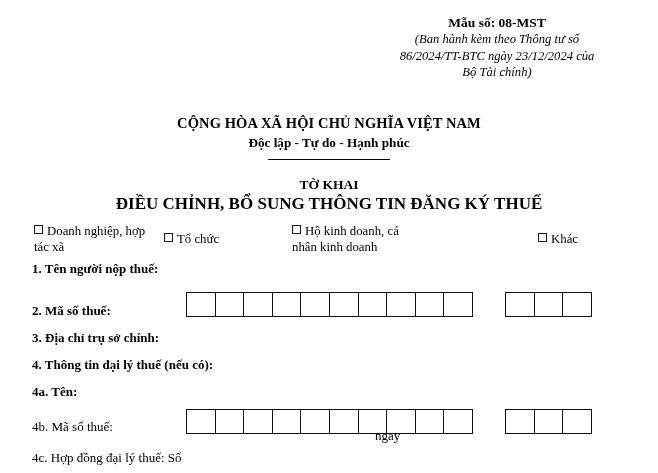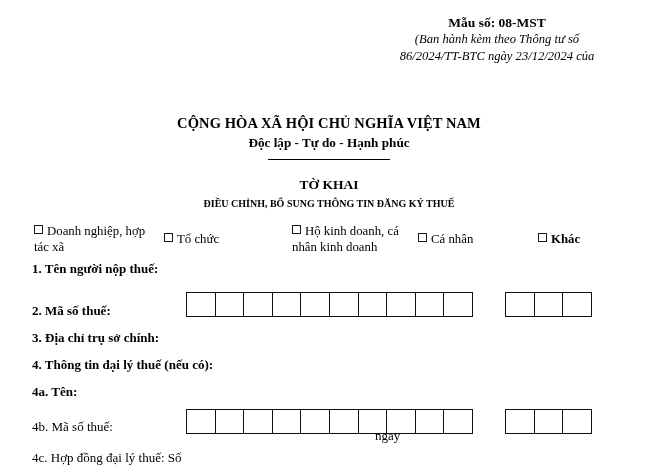--- a/index.html
+++ b/index.html
@@ -76,21 +76,21 @@
     width: 658px;
     text-align: center;
   }
   .doc-title .t1 {
     font-weight: bold;
     font-size: 13.5px;
     line-height: 18px;
   }
   .doc-title .t2 {
     font-weight: bold;
-    font-size: 10px;
+    font-size: 17px;
     line-height: 19px;
   }
 
   
   .type-row {
     position: absolute;
     top: 224px;
     left: 0;
     width: 658px;
     height: 36px;
@@ -106,21 +106,21 @@
     height: 7px;
     border: 1px solid #1a1a1a;
     background: #fff;
     margin-right: 4px;
     vertical-align: 1px;
   }
   .opt-0 { left: 34px;  top: 0px;  width: 118px; }
   .opt-1 { left: 164px; top: 8px;  width: 110px; }
   .opt-2 { left: 292px; top: 0px;  width: 122px; }
   .opt-3 { left: 418px; top: 8px;  width: 100px; }
-  .opt-4 { left: 538px; top: 8px;  width: 100px; font-weight: bold; }
+  .opt-4 { left: 538px; top: 8px;  width: 100px; }
 
   
   .fld {
     position: absolute;
     left: 32px;
     font-size: 13px;
     line-height: 16px;
     white-space: nowrap;
   }
   .fld.bold { font-weight: bold; }
@@ -160,20 +160,21 @@
 </style>
 </head>
 <body>
 
 <div class="page">
 
   <div class="form-meta">
     <div class="code">Mẫu số: 08-MST</div>
     <div class="issue">(Ban hành kèm theo Thông tư số</div>
     <div class="issue">86/2024/TT-BTC ngày 23/12/2024 của</div>
+    <div class="issue">Bộ Tài chính)</div>
   </div>
 
   <div class="national">
     <div class="line1">CỘNG HÒA XÃ HỘI CHỦ NGHĨA VIỆT NAM</div>
     <div class="line2">Độc lập - Tự do - Hạnh phúc</div>
     <div class="rule"></div>
   </div>
 
   <div class="doc-title">
     <div class="t1">TỜ KHAI</div>
@@ -182,23 +183,20 @@
 
   <div class="type-row">
     <div class="type-opt opt-0">
       <span class="box"></span><span>Doanh nghiệp, hợp tác xã</span>
     </div>
     <div class="type-opt opt-1">
       <span class="box"></span><span>Tổ chức</span>
     </div>
     <div class="type-opt opt-2">
       <span class="box"></span><span>Hộ kinh doanh, cá nhân kinh doanh</span>
-    </div>
-    <div class="type-opt opt-3">
-      <span class="box"></span><span>Cá nhân</span>
     </div>
     <div class="type-opt opt-4">
       <span class="box"></span><span>Khác</span>
     </div>
   </div>
 
   <div class="fld bold fld-1">1. Tên người nộp thuế:</div>
   <div class="fld bold fld-2">2. Mã số thuế:</div>
   <div class="fld bold fld-3">3. Địa chỉ trụ sở chính:</div>
   <div class="fld bold fld-4">4. Thông tin đại lý thuế (nếu có):</div>

